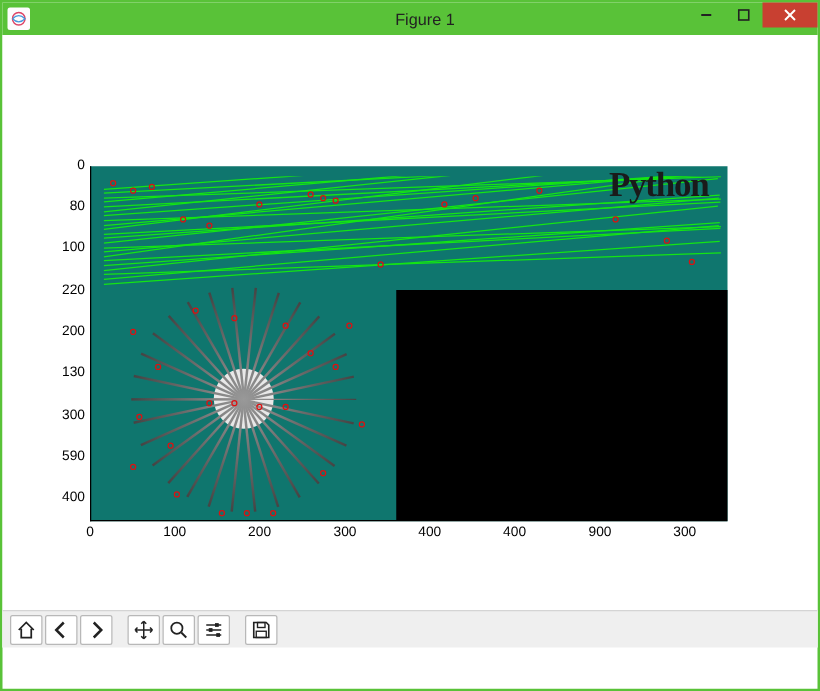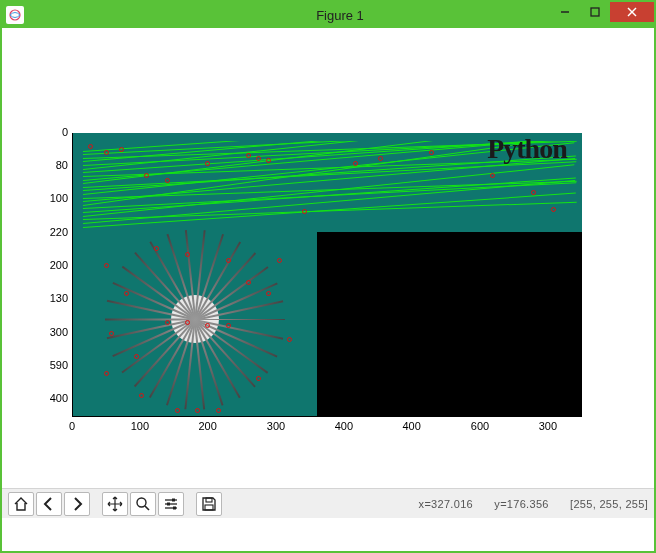--- a/index.html
+++ b/index.html
@@ -270,21 +270,21 @@
       <div class="y-tick" style="top:266px">400</div>
     </div>
 
     <div class="x-ticks">
       <div class="x-tick" style="left:0%">0</div>
       <div class="x-tick" style="left:13.3%">100</div>
       <div class="x-tick" style="left:26.6%">200</div>
       <div class="x-tick" style="left:40%">300</div>
       <div class="x-tick" style="left:53.3%">400</div>
       <div class="x-tick" style="left:66.6%">400</div>
-      <div class="x-tick" style="left:80%">600</div>
+      <div class="x-tick" style="left:80%">900</div>
       <div class="x-tick" style="left:93.3%">300</div>
     </div>
 
     <div class="plot-area">
       <div class="img-canvas">
 
         <div class="black-block"></div>
 
         <div class="green-bundle">
           <div class="gl" style="top:10%; transform:rotate(-4deg)"></div>
@@ -428,21 +428,16 @@
       </div>
       <div class="tb-gap"></div>
       <div class="tb-btn" title="Save">
         <svg viewBox="0 0 16 16">
             <path d="M2 2 H12 L14 4 V14 H2 Z" fill="none" stroke="#222" stroke-width="1.3"></path>
             <rect x="5" y="2" width="6" height="4" fill="none" stroke="#222" stroke-width="1.1"></rect>
             <rect x="4" y="9" width="8" height="5" fill="none" stroke="#222" stroke-width="1.1"></rect>
           </svg>
       </div>
 
-      <div class="status-right">
-        <span>x=327.016</span>
-        <span>y=176.356</span>
-        <span>[255, 255, 255]</span>
-      </div>
     </div>
 
   </div>
 </div>
 
 </body></html>

